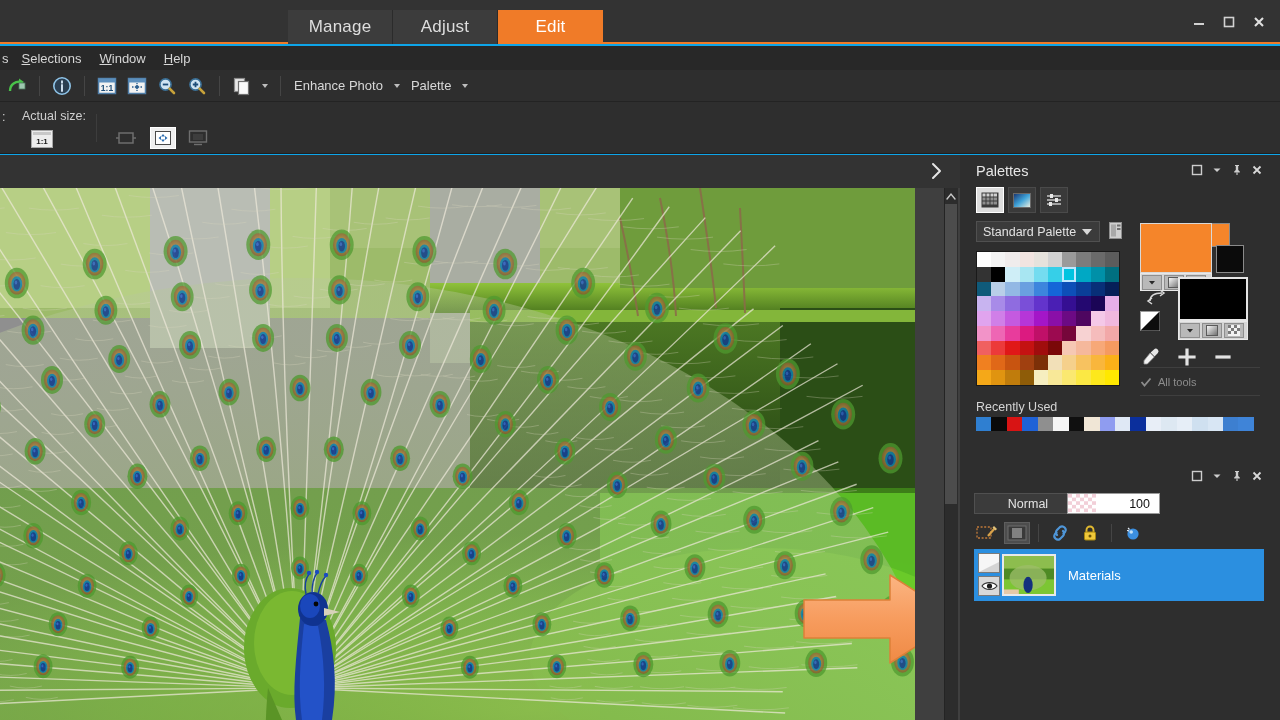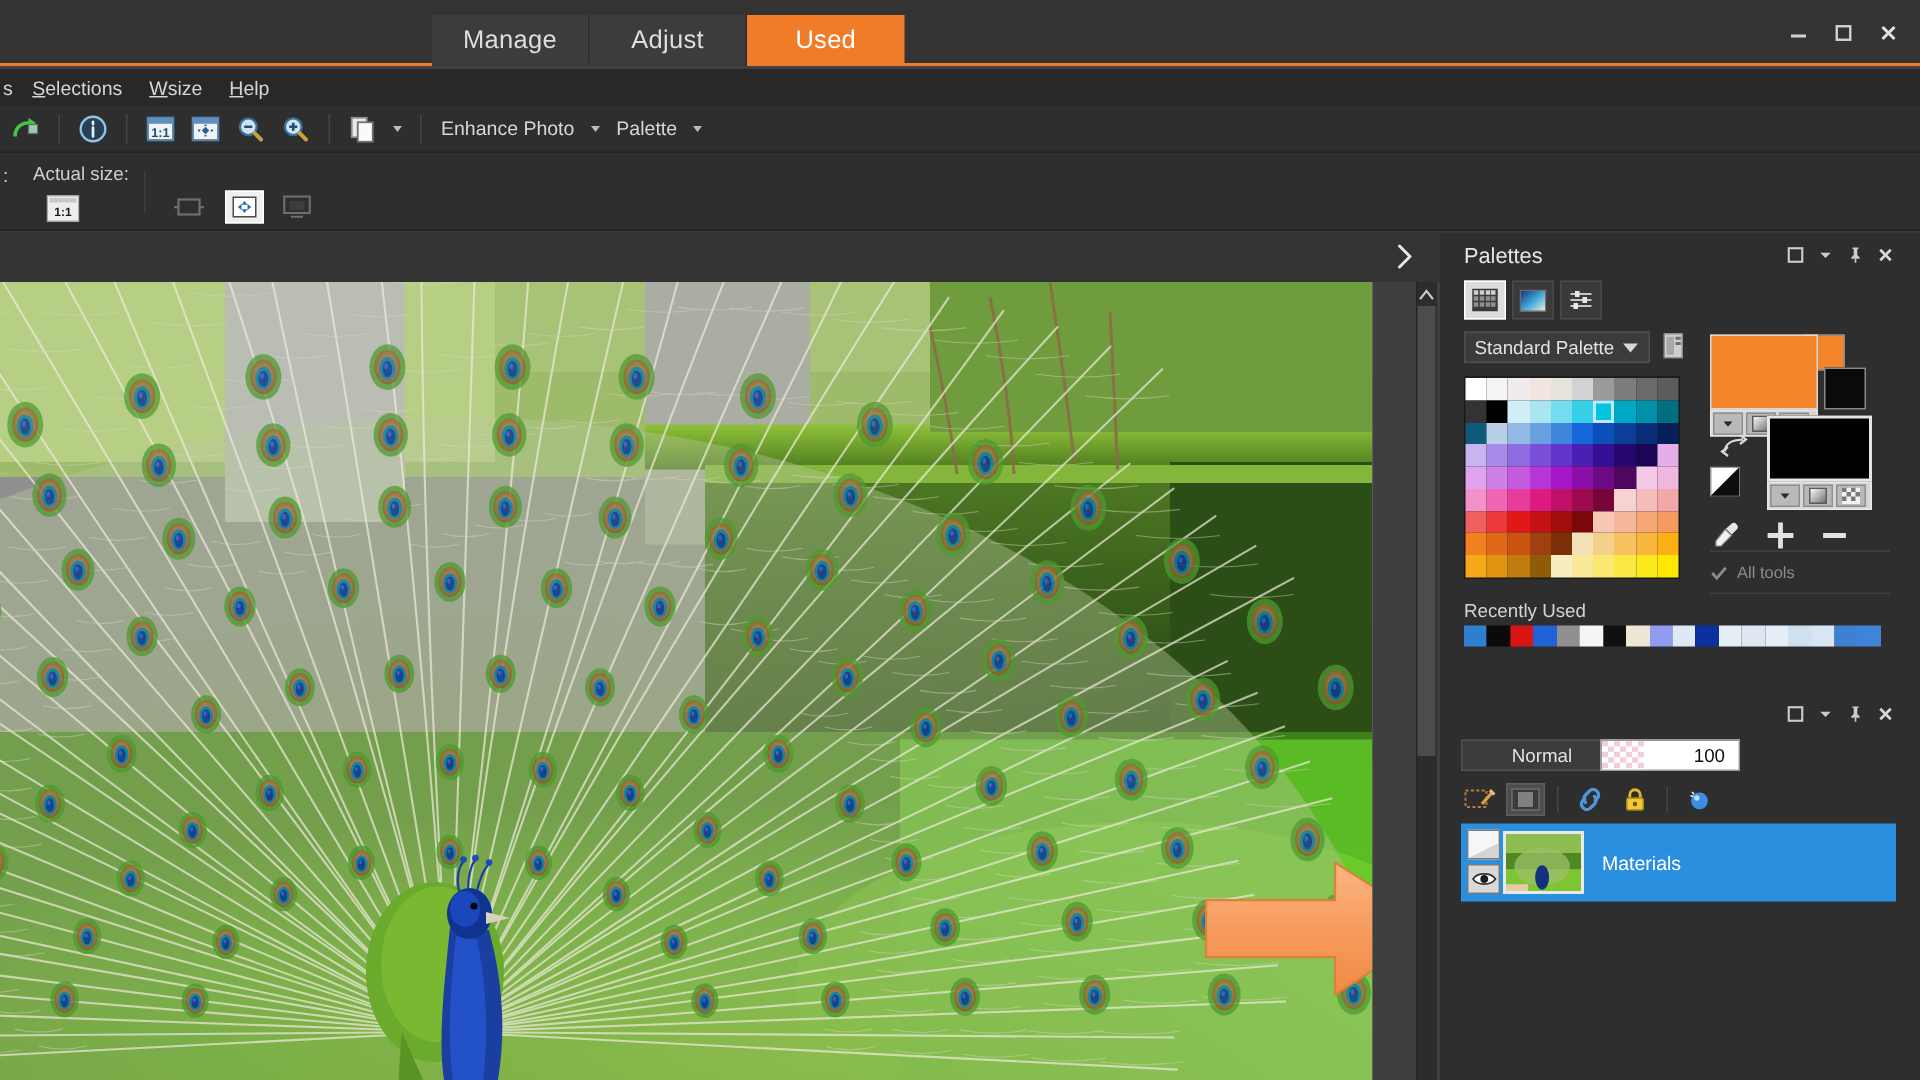--- a/index.html
+++ b/index.html
@@ -3,21 +3,21 @@
 <meta charset="utf-8">
 <style>
   * { box-sizing: border-box; margin: 0; padding: 0; }
   html, body {
     width: 1280px; height: 720px;
     overflow: hidden;
     background: #2b2b2b;
     font-family: "Liberation Sans", sans-serif;
     -webkit-font-smoothing: antialiased;
   }
-  #app { position: relative; width: 1280px; height: 720px; background: #404040; }
+  #app { position: relative; width: 1280px; height: 720px; background: #0ea5e9; }
 
   
   .titlebar {
     position: absolute; left: 0; top: 0; width: 1280px; height: 44px;
     background: #333333;
     border-bottom: 2px solid #f07b28;
   }
   .tabstrip { position: absolute; left: 288px; top: 10px; height: 34px; display: flex; }
   .wtab {
     height: 34px; min-width: 105px; padding: 0 20px;
@@ -228,21 +228,21 @@
 </style>
 </head>
 <body>
 
 <div id="app">
 
   <div class="titlebar">
     <div class="tabstrip">
       <div class="wtab">Manage</div>
       <div class="wtab">Adjust</div>
-      <div class="wtab active">Used</div>
+      <div class="wtab active">Edit</div>
     </div>
     <div class="wincontrols">
       <div class="wbtn">
         <svg width="14" height="14" viewBox="0 0 14 14">
             <rect x="2" y="8" width="10" height="2" fill="#d2d2d2"></rect>
           </svg>
       </div>
       <div class="wbtn">
         <svg width="14" height="14" viewBox="0 0 14 14">
             <rect x="2.5" y="2.5" width="9" height="9" fill="none" stroke="#d2d2d2" stroke-width="1.6"></rect>
@@ -252,21 +252,21 @@
         <svg width="14" height="14" viewBox="0 0 14 14">
             <path d="M3 3 L11 11 M11 3 L3 11" stroke="#e0e0e0" stroke-width="2.1" fill="none"></path>
           </svg>
       </div>
     </div>
   </div>
 
   <div class="menubar">
     <div class="menuitem clipped">s</div>
     <div class="menuitem"><u>S</u><span>elections</span></div>
-    <div class="menuitem"><u>W</u><span>size</span></div>
+    <div class="menuitem"><u>W</u><span>indow</span></div>
     <div class="menuitem"><u>H</u><span>elp</span></div>
   </div>
 
   <div class="toolbar1">
     <div class="tbtn">
       <svg width="20" height="18" viewBox="0 0 20 18">
         <path d="M3 14 C3 7 9 4 14 5" stroke="#49c24a" stroke-width="2.4" fill="none"></path>
         <path d="M12 1.5 L17 5 L12 8.5 Z" fill="#49c24a"></path>
         <rect x="12" y="6" width="6" height="6" fill="#9ec8b0" stroke="#4e7a60" stroke-width="0.8"></rect>
       </svg>

